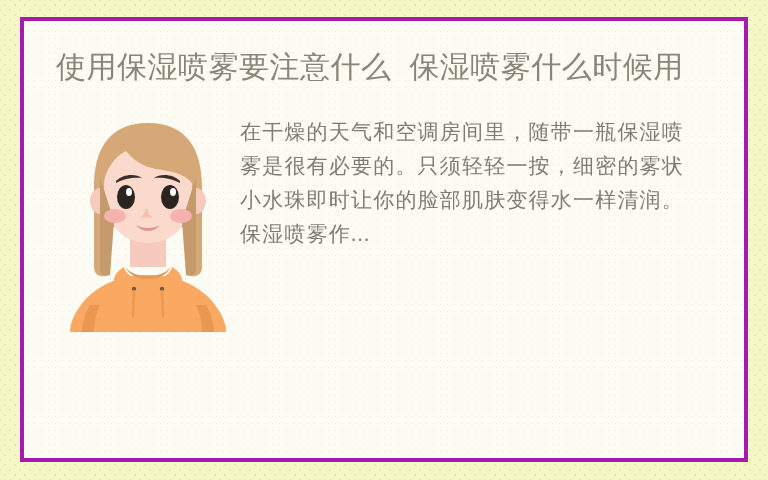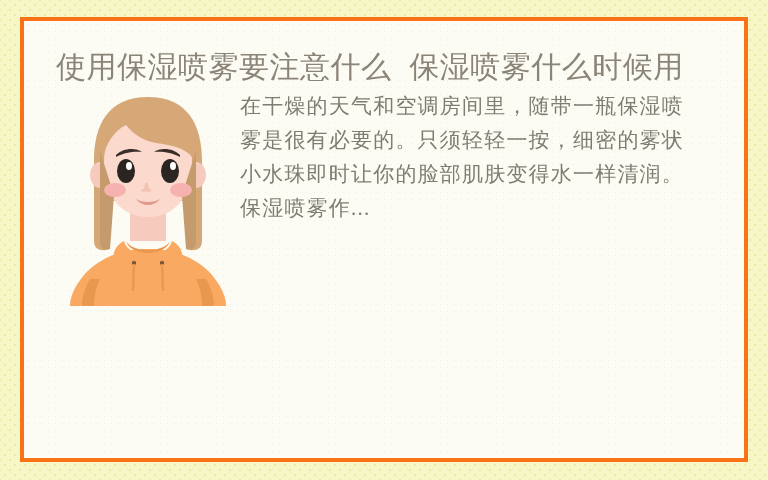--- a/index.html
+++ b/index.html
@@ -16,21 +16,21 @@
     background-image:
       radial-gradient(#edeaa2 1px, transparent 1.2px),
       radial-gradient(#edeaa2 1px, transparent 1.2px);
     background-size:10px 10px,10px 10px;
     background-position:0 0,5px 5px;
   }
   
   #frame-outer{
     position:absolute;
     left:20px;top:17px;right:20px;bottom:18px;
-    border:4px solid #f97316;
+    border:4px solid #a21caf;
     background:#ffffff;
     box-sizing:border-box;
   }
   
   #frame-inner{
     position:absolute;
     left:8px;top:8px;right:8px;bottom:8px;
     border:1.6px solid #33302a;
     box-sizing:border-box;
   }
@@ -51,20 +51,21 @@
     letter-spacing:0.5px;
     font-weight:400;
     white-space:pre-wrap;
     margin:0;
     font-family:"Liberation Sans","DejaVu Sans",sans-serif;
   }
 
   #body-row{
     display:flex;
     align-items:flex-start;
+    margin-top:26px;
   }
   #avatar-wrap{
     width:184px;
     flex:0 0 184px;
     display:flex;
     justify-content:center;
     padding-top:4px;
   }
   #excerpt{
     flex:1 1 auto;

